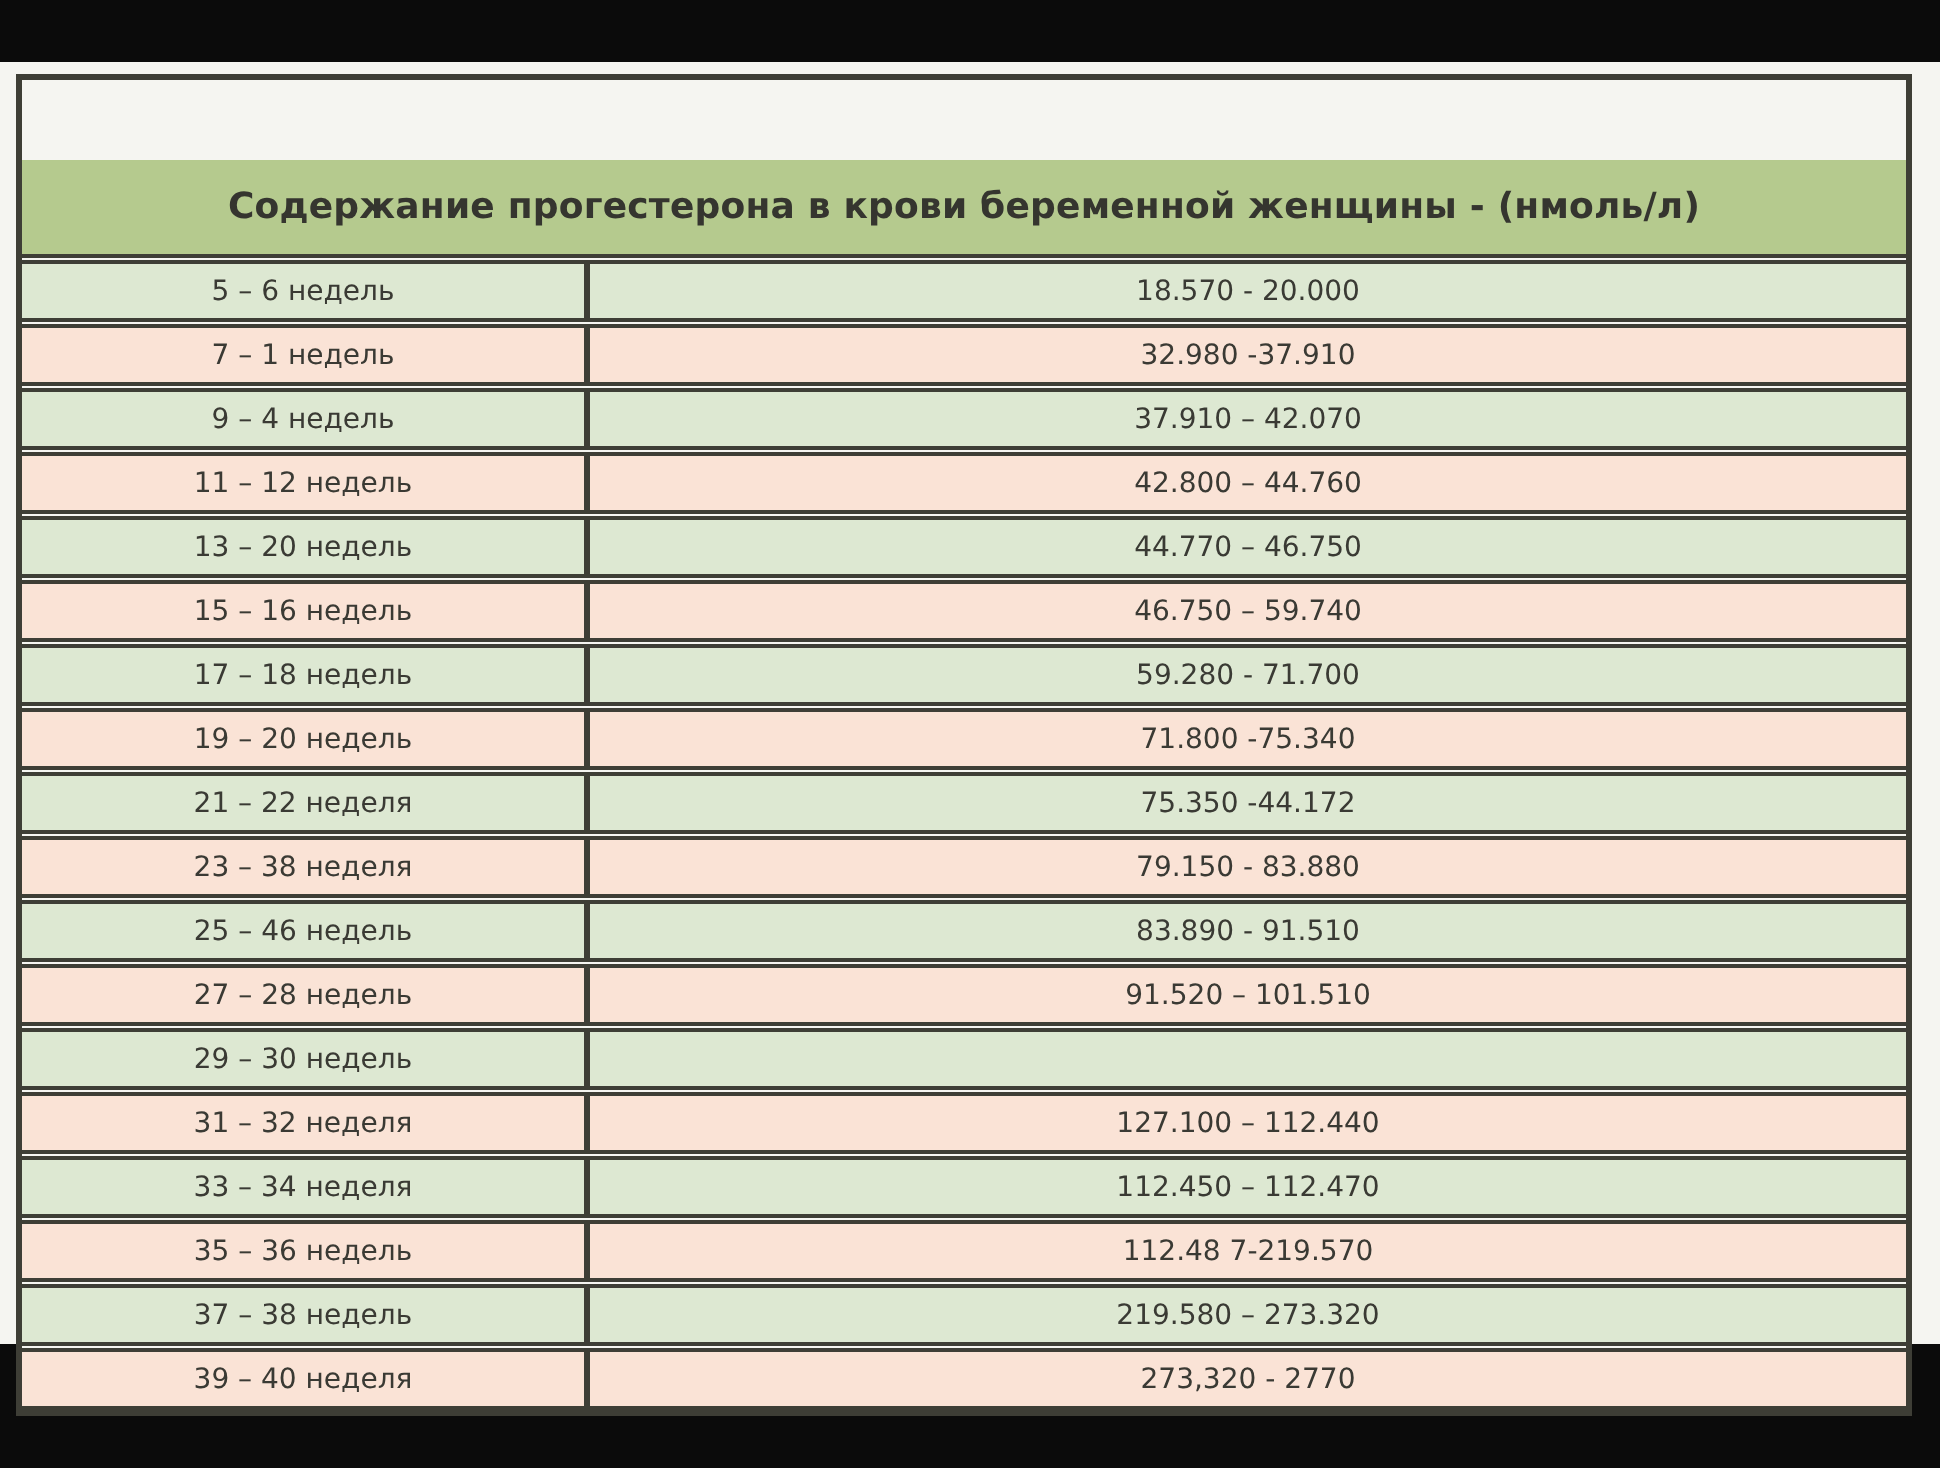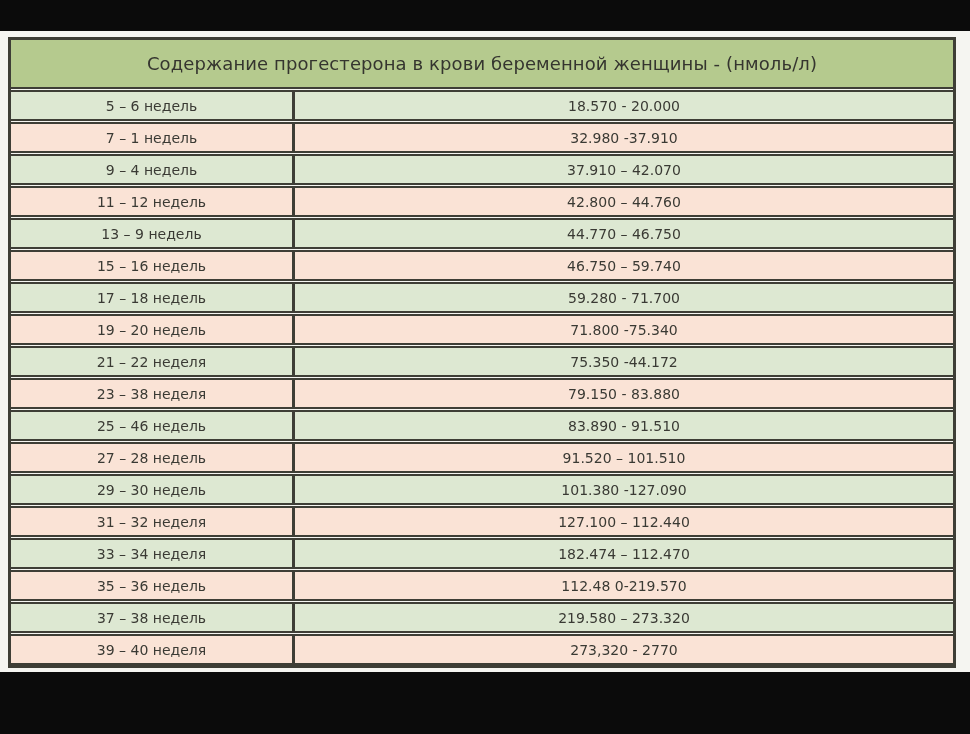--- a/index.html
+++ b/index.html
@@ -31,23 +31,24 @@
     background: var(--panel-bg, #f5f5f1);
   }
   .theader {
     height: 47px;
     background: var(--title-bg, #b5ca8e);
     border-bottom: 2px solid var(--border-col, #3e3e36);
     display: flex;
     align-items: center;
     justify-content: center;
     font-size: 18px;
-    font-weight: 400;
+    font-weight: 700;
     color: #35352f;
     letter-spacing: 0.1px;
+    margin-top: 40px;
   }
   .row {
     display: flex;
     margin-top: 1px;
     height: 27px;
     border-top: 2px solid var(--border-col, #3e3e36);
     border-bottom: 2px solid var(--border-col, #3e3e36);
     box-sizing: content-box;
   }
   .row.green { background: var(--row-green, #dde8d2); }
@@ -86,21 +87,21 @@
         </div>
         <div class="row green">
           <div class="cell weeks">9 – 4 недель</div>
           <div class="cell value">37.910 – 42.070</div>
         </div>
         <div class="row pink">
           <div class="cell weeks">11 – 12 недель</div>
           <div class="cell value">42.800 – 44.760</div>
         </div>
         <div class="row green">
-          <div class="cell weeks">13 – 9 недель</div>
+          <div class="cell weeks">13 – 20 недель</div>
           <div class="cell value">44.770 – 46.750</div>
         </div>
         <div class="row pink">
           <div class="cell weeks">15 – 16 недель</div>
           <div class="cell value">46.750 – 59.740</div>
         </div>
         <div class="row green">
           <div class="cell weeks">17 – 18 недель</div>
           <div class="cell value">59.280 - 71.700</div>
         </div>
@@ -119,33 +120,32 @@
         <div class="row green">
           <div class="cell weeks">25 – 46 недель</div>
           <div class="cell value">83.890 - 91.510</div>
         </div>
         <div class="row pink">
           <div class="cell weeks">27 – 28 недель</div>
           <div class="cell value">91.520 – 101.510</div>
         </div>
         <div class="row green">
           <div class="cell weeks">29 – 30 недель</div>
-          <div class="cell value">101.380 -127.090</div>
         </div>
         <div class="row pink">
           <div class="cell weeks">31 – 32 неделя</div>
           <div class="cell value">127.100 – 112.440</div>
         </div>
         <div class="row green">
           <div class="cell weeks">33 – 34 неделя</div>
-          <div class="cell value">182.474 – 112.470</div>
+          <div class="cell value">112.450 – 112.470</div>
         </div>
         <div class="row pink">
           <div class="cell weeks">35 – 36 недель</div>
-          <div class="cell value">112.48 0-219.570</div>
+          <div class="cell value">112.48 7-219.570</div>
         </div>
         <div class="row green">
           <div class="cell weeks">37 – 38 недель</div>
           <div class="cell value">219.580 – 273.320</div>
         </div>
         <div class="row pink">
           <div class="cell weeks">39 – 40 неделя</div>
           <div class="cell value">273,320 - 2770</div>
         </div>
       </div>

